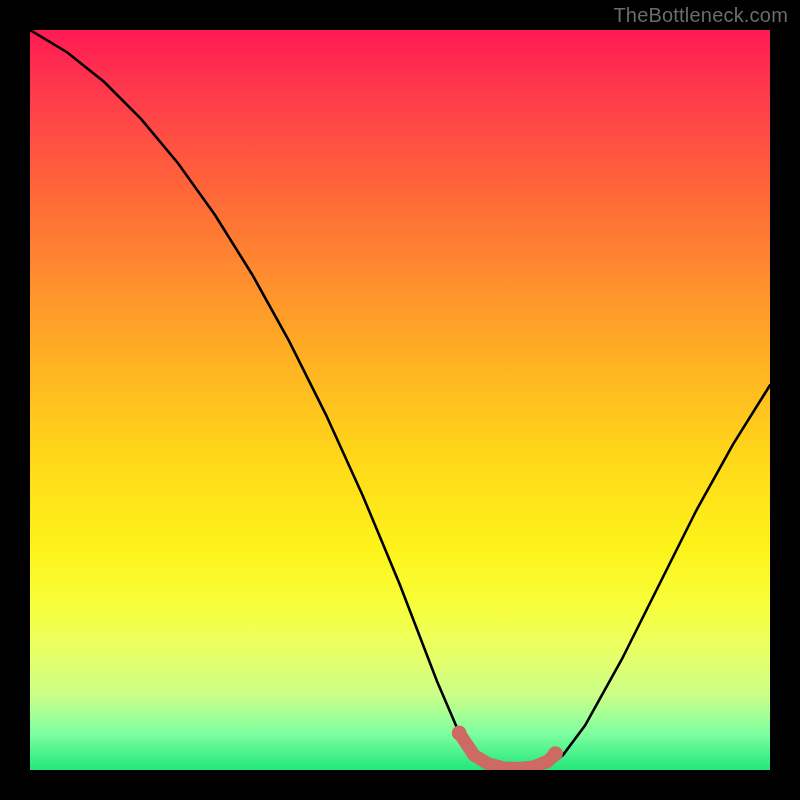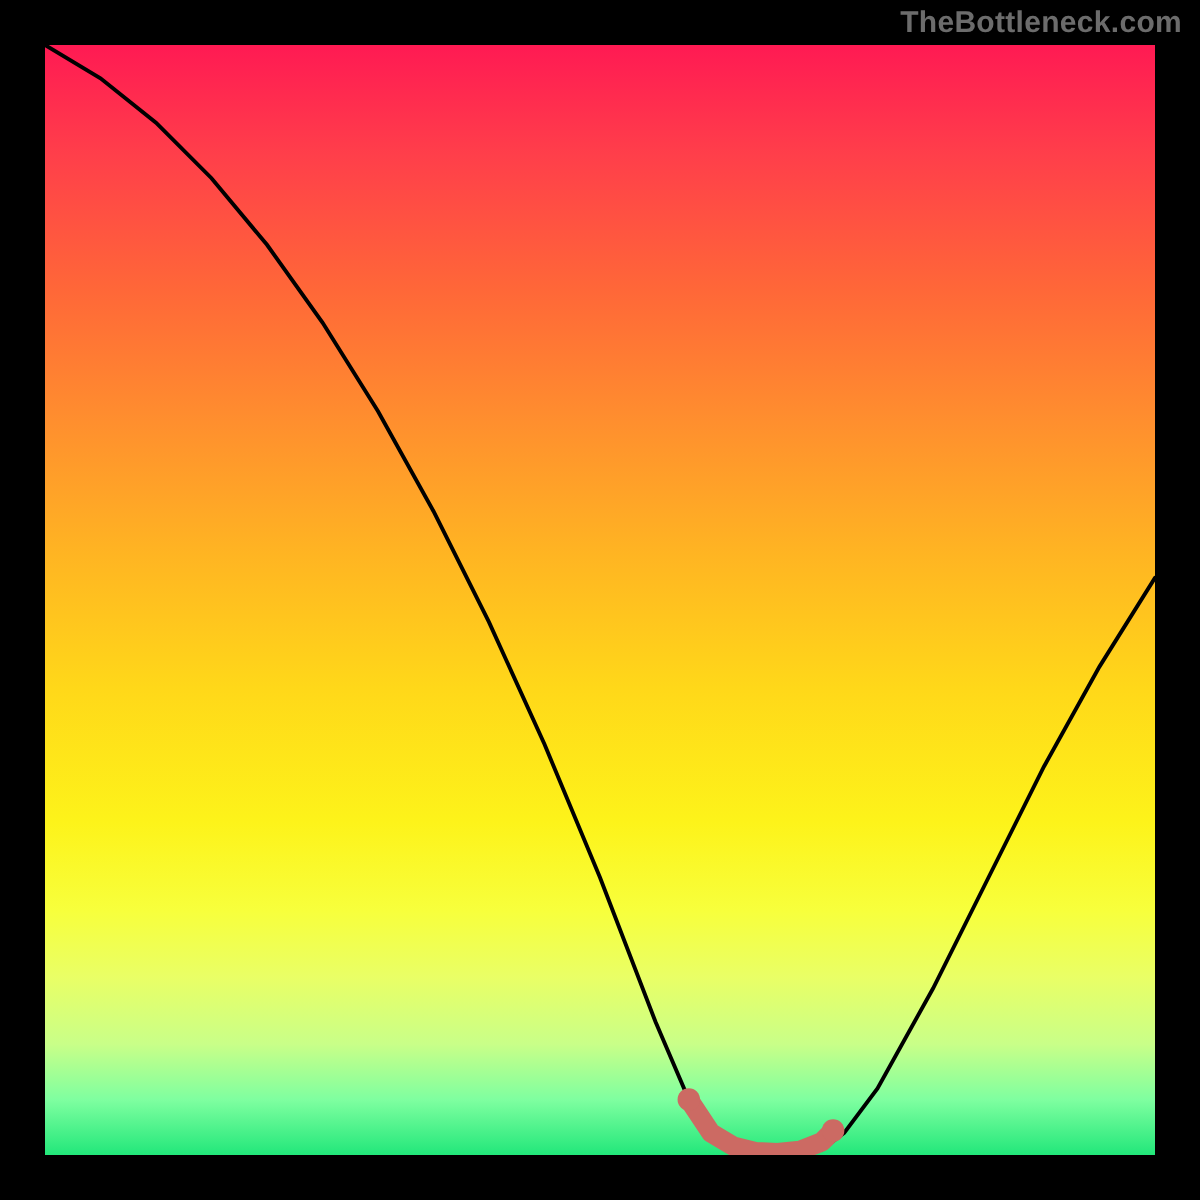--- a/index.html
+++ b/index.html
@@ -43,21 +43,21 @@
     top: 0;
     width: 740px;
     height: 740px;
   }
   .watermark {
     position: absolute;
     top: 4px;
     right: 12px;
     font-family: Arial, Helvetica, sans-serif;
     font-size: 20px;
-    font-weight: 700;
+    font-weight: 400;
     color: #6c6c6c;
     letter-spacing: 0.2px;
   }
 </style>
 </head>
 <body>
 
 <div class="canvas-wrap">
   <div class="watermark">TheBottleneck.com</div>
 

